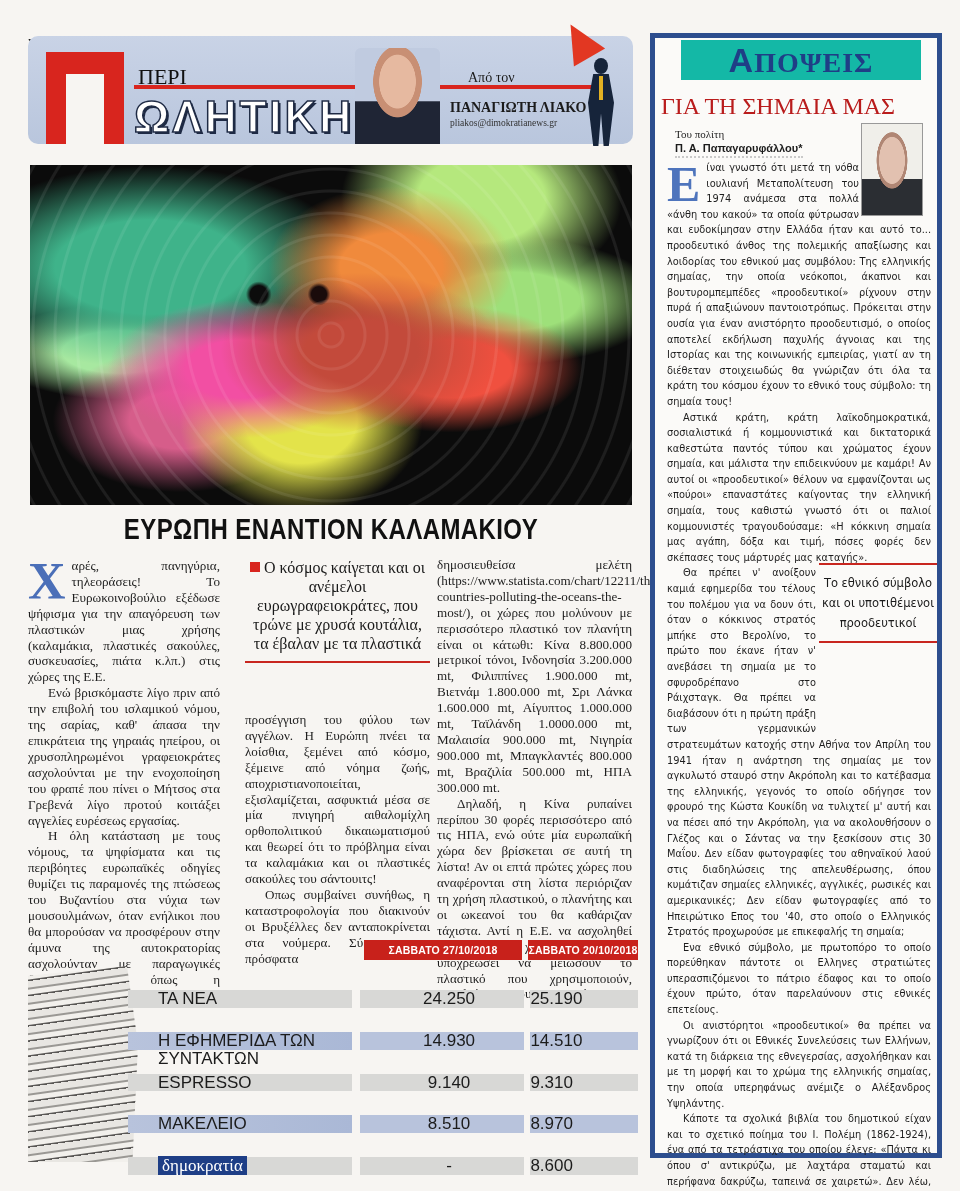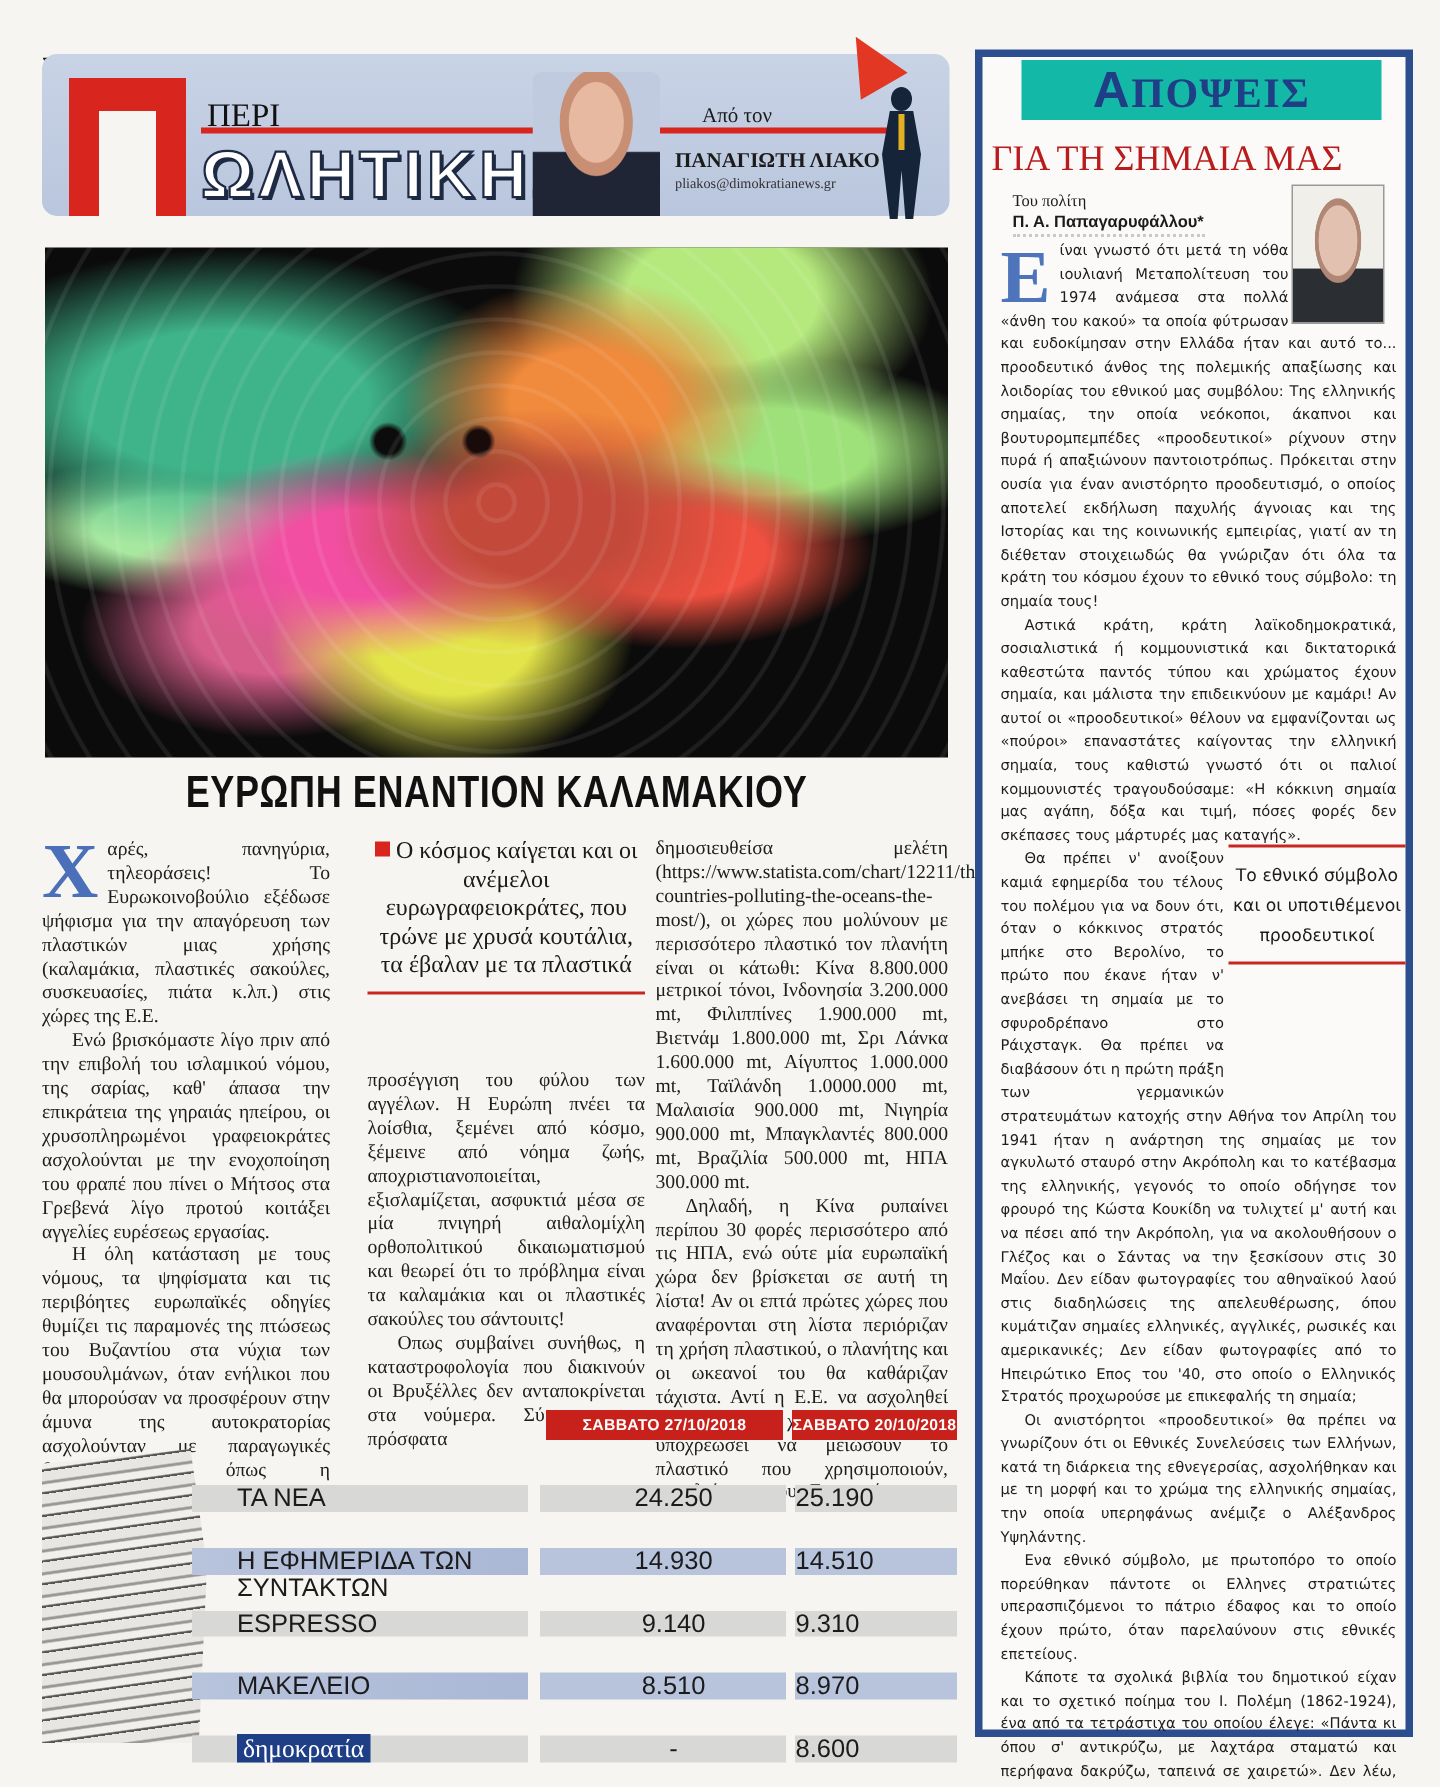--- a/index.html
+++ b/index.html
@@ -210,19 +210,19 @@
   <div class="op-title">ΓΙΑ ΤΗ ΣΗΜΑΙΑ ΜΑΣ</div>
   <div class="op-byline-pre">Του πολίτη</div>
   <div class="op-byline">Π. Α. Παπαγαρυφάλλου*</div>
   <div class="op-photo"></div>
   <div class="op-body">
     <span class="op-photo-spacer"></span>
     <p class="first"><span class="op-dropcap">Ε</span><span>ίναι γνωστό ότι μετά τη νόθα ιουλιανή Μεταπολίτευση του 1974 ανάμεσα στα πολλά «άνθη του κακού» τα οποία φύτρωσαν και ευδοκίμησαν στην Ελλάδα ήταν και αυτό το... προοδευτικό άνθος της πολεμικής απαξίωσης και λοιδορίας του εθνικού μας συμβόλου: Της ελληνικής σημαίας, την οποία νεόκοποι, άκαπνοι και βουτυρομπεμπέδες «προοδευτικοί» ρίχνουν στην πυρά ή απαξιώνουν παντοιοτρόπως. Πρόκειται στην ουσία για έναν ανιστόρητο προοδευτισμό, ο οποίος αποτελεί εκδήλωση παχυλής άγνοιας και της Ιστορίας και της κοινωνικής εμπειρίας, γιατί αν τη διέθεταν στοιχειωδώς θα γνώριζαν ότι όλα τα κράτη του κόσμου έχουν το εθνικό τους σύμβολο: τη σημαία τους!</span></p>
     <p>Αστικά κράτη, κράτη λαϊκοδημοκρατικά, σοσιαλιστικά ή κομμουνιστικά και δικτατορικά καθεστώτα παντός τύπου και χρώματος έχουν σημαία, και μάλιστα την επιδεικνύουν με καμάρι! Αν αυτοί οι «προοδευτικοί» θέλουν να εμφανίζονται ως «πούροι» επαναστάτες καίγοντας την ελληνική σημαία, τους καθιστώ γνωστό ότι οι παλιοί κομμουνιστές τραγουδούσαμε: «Η κόκκινη σημαία μας αγάπη, δόξα και τιμή, πόσες φορές δεν σκέπασες τους μάρτυρές μας καταγής».</p>
     <span class="op-side-spacer"></span>
     <p>Θα πρέπει ν' ανοίξουν καμιά εφημερίδα του τέλους του πολέμου για να δουν ότι, όταν ο κόκκινος στρατός μπήκε στο Βερολίνο, το πρώτο που έκανε ήταν ν' ανεβάσει τη σημαία με το σφυροδρέπανο στο Ράιχσταγκ. Θα πρέπει να διαβάσουν ότι η πρώτη πράξη των γερμανικών στρατευμάτων κατοχής στην Αθήνα τον Απρίλη του 1941 ήταν η ανάρτηση της σημαίας με τον αγκυλωτό σταυρό στην Ακρόπολη και το κατέβασμα της ελληνικής, γεγονός το οποίο οδήγησε τον φρουρό της Κώστα Κουκίδη να τυλιχτεί μ' αυτή και να πέσει από την Ακρόπολη, για να ακολουθήσουν ο Γλέζος και ο Σάντας να την ξεσκίσουν στις 30 Μαΐου. Δεν είδαν φωτογραφίες του αθηναϊκού λαού στις διαδηλώσεις της απελευθέρωσης, όπου κυμάτιζαν σημαίες ελληνικές, αγγλικές, ρωσικές και αμερικανικές; Δεν είδαν φωτογραφίες από το Ηπειρώτικο Επος του '40, στο οποίο ο Ελληνικός Στρατός προχωρούσε με επικεφαλής τη σημαία;</p>
+    <p>Ενα εθνικό σύμβολο, με πρωτοπόρο το οποίο πορεύθηκαν πάντοτε οι Ελληνες στρατιώτες υπερασπιζόμενοι το πάτριο έδαφος και το οποίο έχουν πρώτο, όταν παρελαύνουν στις εθνικές επετείους.</p>
     <p>Οι ανιστόρητοι «προοδευτικοί» θα πρέπει να γνωρίζουν ότι οι Εθνικές Συνελεύσεις των Ελλήνων, κατά τη διάρκεια της εθνεγερσίας, ασχολήθηκαν και με τη μορφή και το χρώμα της ελληνικής σημαίας, την οποία υπερηφάνως ανέμιζε ο Αλέξανδρος Υψηλάντης.</p>
-    <p>Ενα εθνικό σύμβολο, με πρωτοπόρο το οποίο πορεύθηκαν πάντοτε οι Ελληνες στρατιώτες υπερασπιζόμενοι το πάτριο έδαφος και το οποίο έχουν πρώτο, όταν παρελαύνουν στις εθνικές επετείους.</p>
     <p>Κάποτε τα σχολικά βιβλία του δημοτικού είχαν και το σχετικό ποίημα του Ι. Πολέμη (1862-1924), ένα από τα τετράστιχα του οποίου έλεγε: «Πάντα κι όπου σ' αντικρύζω, με λαχτάρα σταματώ και περήφανα δακρύζω, ταπεινά σε χαιρετώ». Δεν λέω, κύριοι... προοδευτικοί, να δακρύζετε βλέποντας τη σημαία, αλλά όμως δεν έχετε κανένα δικαίωμα να την καίτε. Καταλήγοντας θυμίζω τι σάλος προκλήθηκε στην Ελλάδα με τον Αλβανό σημαιοφόρο μαθητή Τσενάι, όταν οι κάτοικοι της Μηχανιώνας αντέδρασαν (βλ. άρθρα μου «Το εθνικό μας σύμβολο» και «Ο ελληνοκτόνος τσεναϊσμός» στα «Πολιτικά Θέματα» 24/10 και 31/10/2003).</p>
 
   </div>
   <div class="op-pull">Το εθνικό σύμβολο και οι υποτιθέμενοι προοδευτικοί</div>
 </div>
 
 </body></html>

